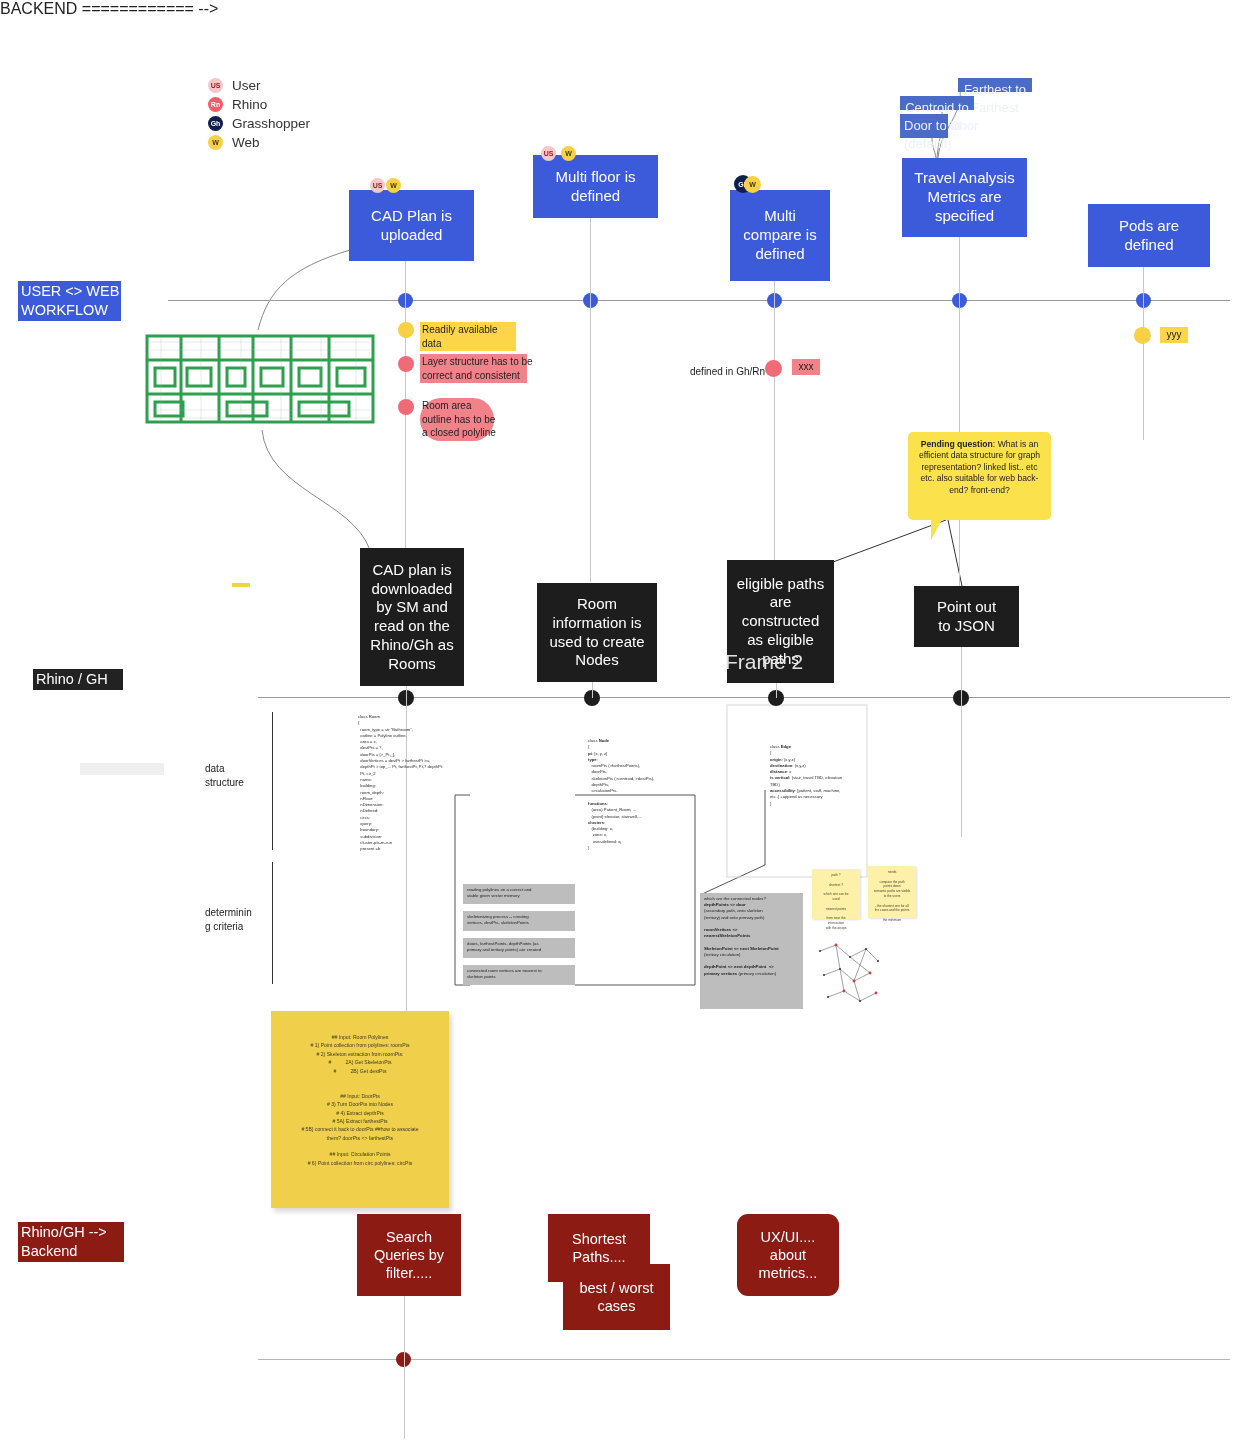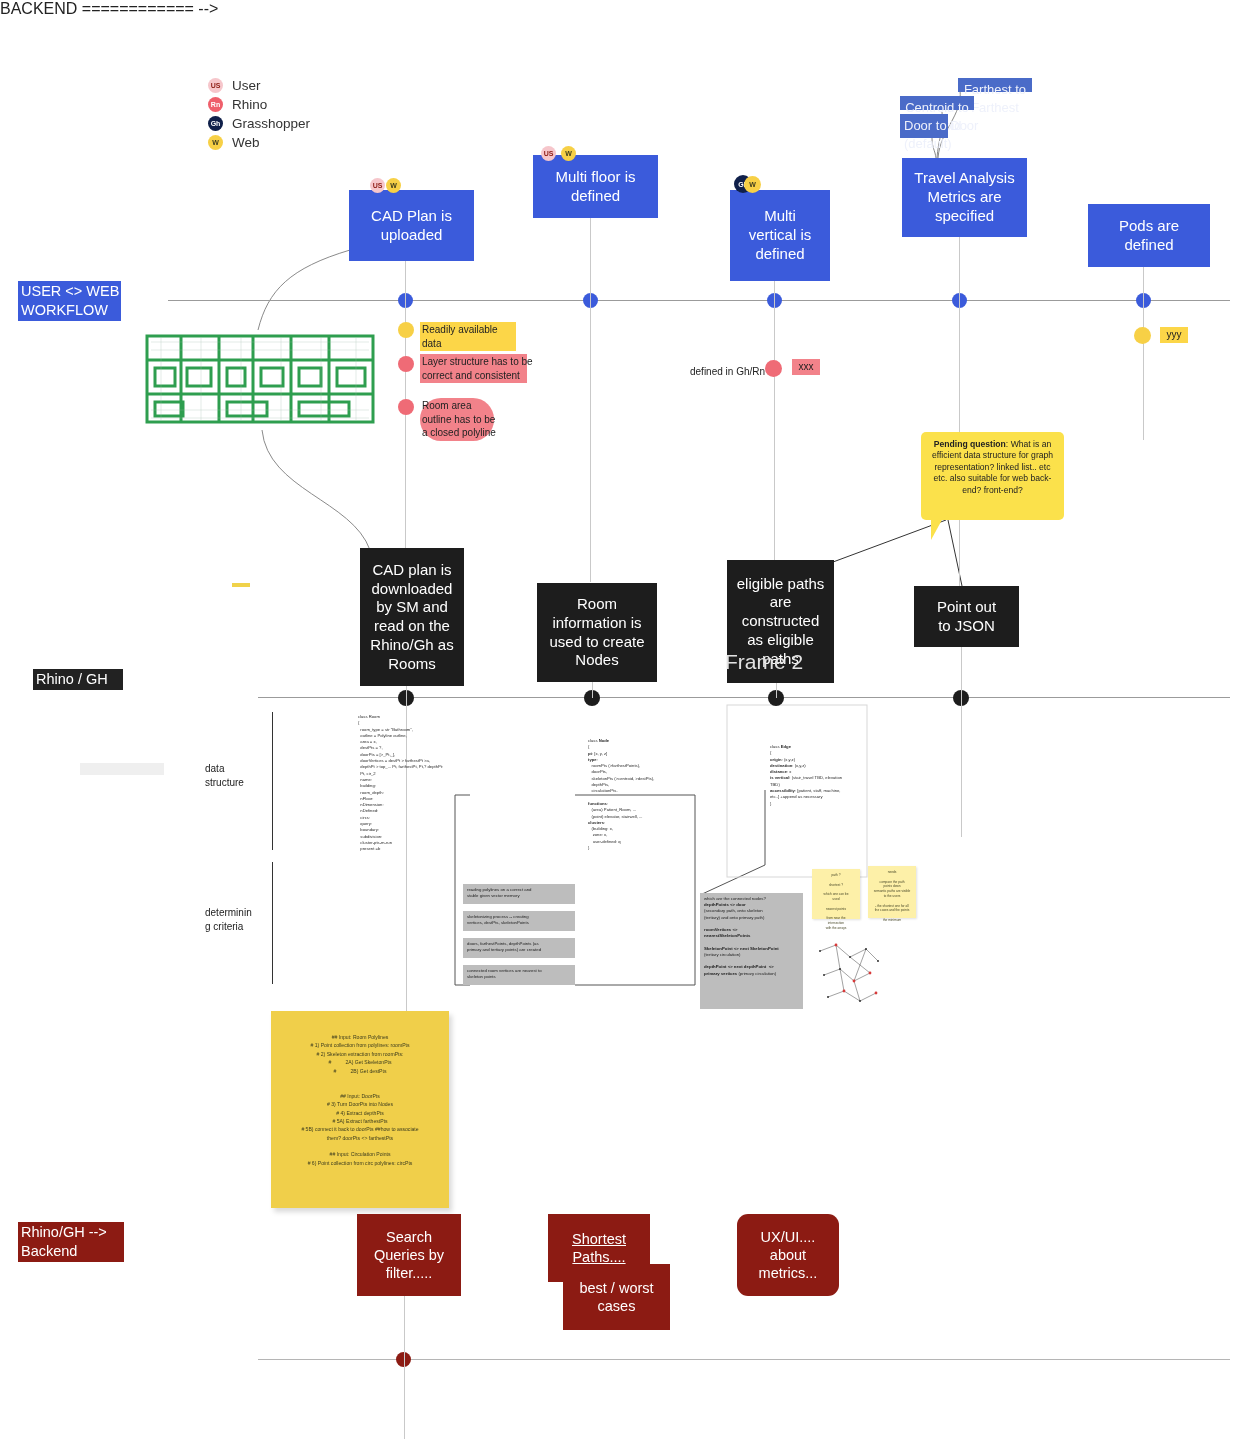--- a/index.html
+++ b/index.html
@@ -36,21 +36,21 @@
   
   .dot{position:absolute;border-radius:50%;}
   .hl{position:absolute;font-size:10px;line-height:1.35;padding:1px 2px;}
   .hl-yellow{background:#fcd648;color:#222;}
   .hl-pink{background:#f2828a;color:#222;}
   .plain-note{position:absolute;font-size:10px;color:#222;}
 
   
   #bubble{position:absolute;left:908px;top:432px;width:143px;height:88px;background:#fbe14b;
           border-radius:5px;padding:7px 8px;box-sizing:border-box;font-size:8.6px;line-height:1.33;
-          text-align:center;color:#222;margin-left:13px;}
+          text-align:center;color:#222;}
   #bubble-tail{position:absolute;left:931px;top:518px;width:0;height:0;
                border-left:12px solid #fbe14b;border-bottom:22px solid transparent;}
 
   
   .code{position:absolute;font-family:"Liberation Sans",sans-serif;color:#2a2a2a;
         font-size:4.2px;line-height:1.5;white-space:pre-wrap;}
   .code b{font-weight:bold;}
 
   .graybox{position:absolute;background:#bdbdbd;color:#1c1c1c;font-size:4.3px;
            line-height:1.45;padding:3px 4px;box-sizing:border-box;white-space:pre-wrap;}
@@ -153,21 +153,21 @@
 uploaded</div>
 <div class="legend-badge abs" style="left:370px;top:178px;background:#f6c6cb;color:#8c1b13;">US</div>
 <div class="legend-badge abs" style="left:386px;top:178px;background:#f7d046;color:#3b3b1e;">W</div>
 
 <div class="card card-blue" style="left:533px;top:155px;width:113px;height:47px;white-space:pre;">Multi floor is
 defined</div>
 <div class="legend-badge abs" style="left:541px;top:146px;background:#f6c6cb;color:#8c1b13;">US</div>
 <div class="legend-badge abs" style="left:561px;top:146px;background:#f7d046;color:#3b3b1e;">W</div>
 
 <div class="card card-blue" style="left:730px;top:190px;width:88px;height:75px;white-space:pre;">Multi
-vertical is
+compare is
 defined</div>
 <div class="legend-badge abs" style="left:734px;top:175px;background:#10204a;color:#fff;width:18px;height:18px;">Gh</div>
 <div class="legend-badge abs" style="left:744px;top:176px;background:#f7d046;color:#3b3b1e;width:17px;height:17px;">W</div>
 
 <div class="card card-blue" style="left:902px;top:158px;width:113px;height:63px;white-space:pre;">Travel Analysis
 Metrics are
 specified</div>
 
 <div class="mini-blue" style="left:958px;top:78px;width:74px;height:14px;">Farthest to Farthest</div>
 <div class="mini-blue" style="left:900px;top:96px;width:74px;height:14px;">Centroid to Centroid</div>
@@ -429,21 +429,21 @@
 <div class="tl-tag tag-maroon" style="left:18px;top:1222px;width:100px;white-space:pre;">Rhino/GH --&gt;
 Backend</div>
 <div class="tl-line" style="left:258px;top:1359px;width:972px;background:#b5b5b5;"></div>
 <div class="tl-node" style="left:396px;top:1352px;width:15px;height:15px;background:#8c1b13;"></div>
 <div class="tl-stem" style="left:404px;top:1272px;height:88px;"></div>
 <div class="tl-stem" style="left:404px;top:1359px;height:80px;"></div>
 
 <div class="card card-maroon" style="left:357px;top:1214px;width:92px;height:66px;white-space:pre;">Search
 Queries by
 filter.....</div>
-<div class="card card-maroon" style="left:548px;top:1214px;width:90px;height:52px;white-space:pre;text-decoration:underline;">Shortest
+<div class="card card-maroon" style="left:548px;top:1214px;width:90px;height:52px;white-space:pre;">Shortest
 Paths....</div>
 <div class="card card-maroon" style="left:563px;top:1264px;width:95px;height:50px;white-space:pre;">best / worst
 cases</div>
 <div class="card card-maroon" style="left:737px;top:1214px;width:90px;height:66px;white-space:pre;border-radius:11px;">UX/UI....
 about
 metrics...</div>
 
 
 
 

